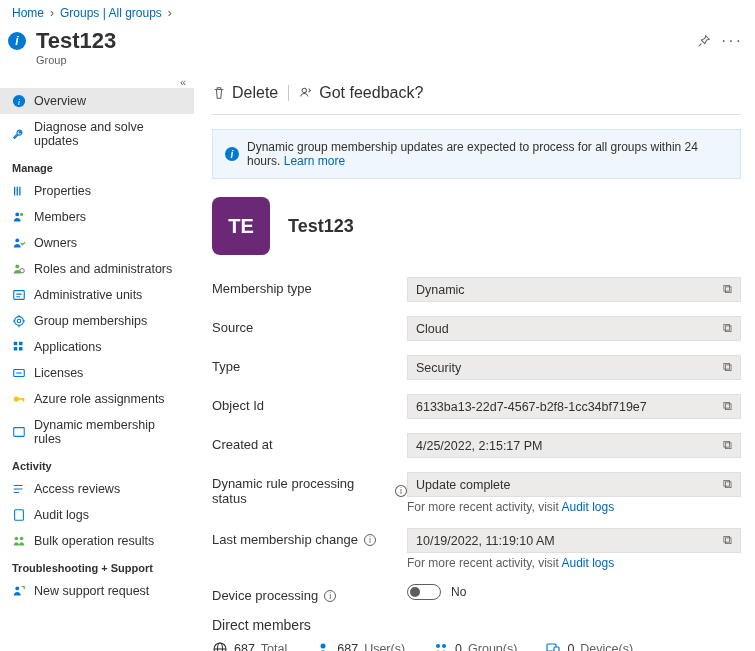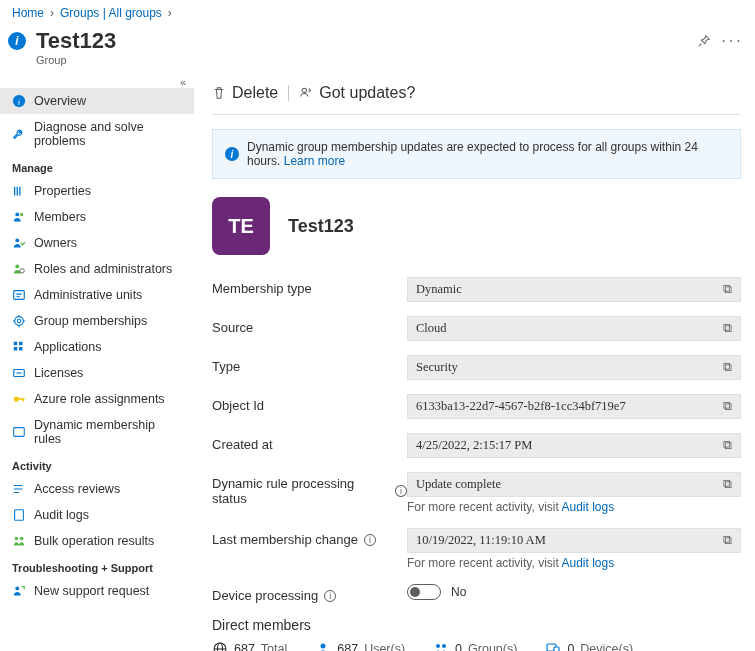--- a/index.html
+++ b/index.html
@@ -37,21 +37,21 @@
   .banner { background: #eff6fc; border: 1px solid #d0e7f8; padding: 10px 12px; display: flex; align-items: center; gap: 8px; font-size: 12px; margin-bottom: 18px; }
   .banner .info { width: 14px; height: 14px; border-radius: 50%; background: #0078d4; color: #fff; display: flex; align-items: center; justify-content: center; font-size: 10px; font-style: italic; font-weight: bold; flex-shrink: 0; }
 
   .entity { display: flex; align-items: center; gap: 18px; margin-bottom: 22px; }
   .entity .tile { width: 58px; height: 58px; background: #6b2876; color: #fff; display: flex; align-items: center; justify-content: center; font-size: 20px; font-weight: 600; border-radius: 8px; }
   .entity .name { font-size: 18px; font-weight: 600; }
 
   .detail-row { display: flex; align-items: flex-start; margin-bottom: 14px; }
   .detail-row .label { width: 195px; color: #323130; font-size: 13px; display: flex; align-items: center; gap: 6px; padding-top: 4px; }
   .detail-row .value-col { flex: 1; }
-  .readonly-field { background: #edebe9; border: 1px solid #e1dfdd; padding: 4px 8px; font-size: 12.5px; color: #323130; display: flex; justify-content: space-between; align-items: center; font-family: Liberation Serif, serif; }
+  .readonly-field { background: #edebe9; border: 1px solid #e1dfdd; padding: 4px 8px; font-size: 12.5px; color: #323130; display: flex; justify-content: space-between; align-items: center; }
   .readonly-field .copy { color: #605e5c; cursor: pointer; }
   .hint { font-size: 12px; color: #605e5c; margin-top: 3px; }
 
   .toggle-row { display:flex; align-items:center; gap:10px; }
   .toggle { width: 34px; height: 16px; border-radius: 10px; border: 1px solid #605e5c; position: relative; background: #fff; cursor: pointer; }
   .toggle .knob { width: 10px; height: 10px; border-radius: 50%; background: #605e5c; position: absolute; top: 2px; left: 2px; }
 
   .stats-section { margin-top: 14px; }
   .stats-title { font-size: 14px; font-weight: 400; margin-bottom: 8px; color:#323130; }
   .stats-row { display: flex; gap: 28px; flex-wrap: wrap; }
@@ -101,21 +101,21 @@
           </svg>
         </span>
       <span>Overview</span>
     </div>
     <div class="nav-item">
       <span class="icon">
           <svg width="14" height="14" viewBox="0 0 16 16" stroke="#0078d4" fill="none" stroke-width="1.3">
             <path d="M11 5a3 3 0 01-4 4L3 13l-1-1 4-4a3 3 0 014-4l-2 2 1 1 2-2z"></path>
           </svg>
         </span>
-      <span>Diagnose and solve problems</span>
+      <span>Diagnose and solve updates</span>
     </div>
 
     <div class="nav-section-label">Manage</div>
     <div class="nav-item">
       <span class="icon">
           <svg width="14" height="14" viewBox="0 0 16 16" stroke="#0078d4" stroke-width="1.5">
             <path d="M3 3v10M6 3v10M9 3v10"></path>
           </svg>
         </span>
       <span>Properties</span>
@@ -259,21 +259,21 @@
             <path d="M3 4h10M6 4V2h4v2M5 4l1 10h4l1-10"></path>
           </svg>
         <span>Delete</span>
       </div>
       <div class="divider"></div>
       <div class="tbtn">
         <svg width="14" height="14" viewBox="0 0 16 16" fill="none" stroke="#605e5c" stroke-width="1.2">
             <circle cx="6" cy="5" r="2.5"></circle>
             <path d="M2 12c0-2 2-3.5 4-3.5s4 1.5 4 3.5M11 3l2 2-2 2"></path>
           </svg>
-        <span>Got updates?</span>
+        <span>Got feedback?</span>
       </div>
     </div>
     <hr class="sep">
 
     <div class="banner">
       <div class="info">i</div>
       <div>
         <span>Dynamic group membership updates are expected to process for all groups within 24 hours.</span>
         <a href="#">Learn more</a>
       </div>

